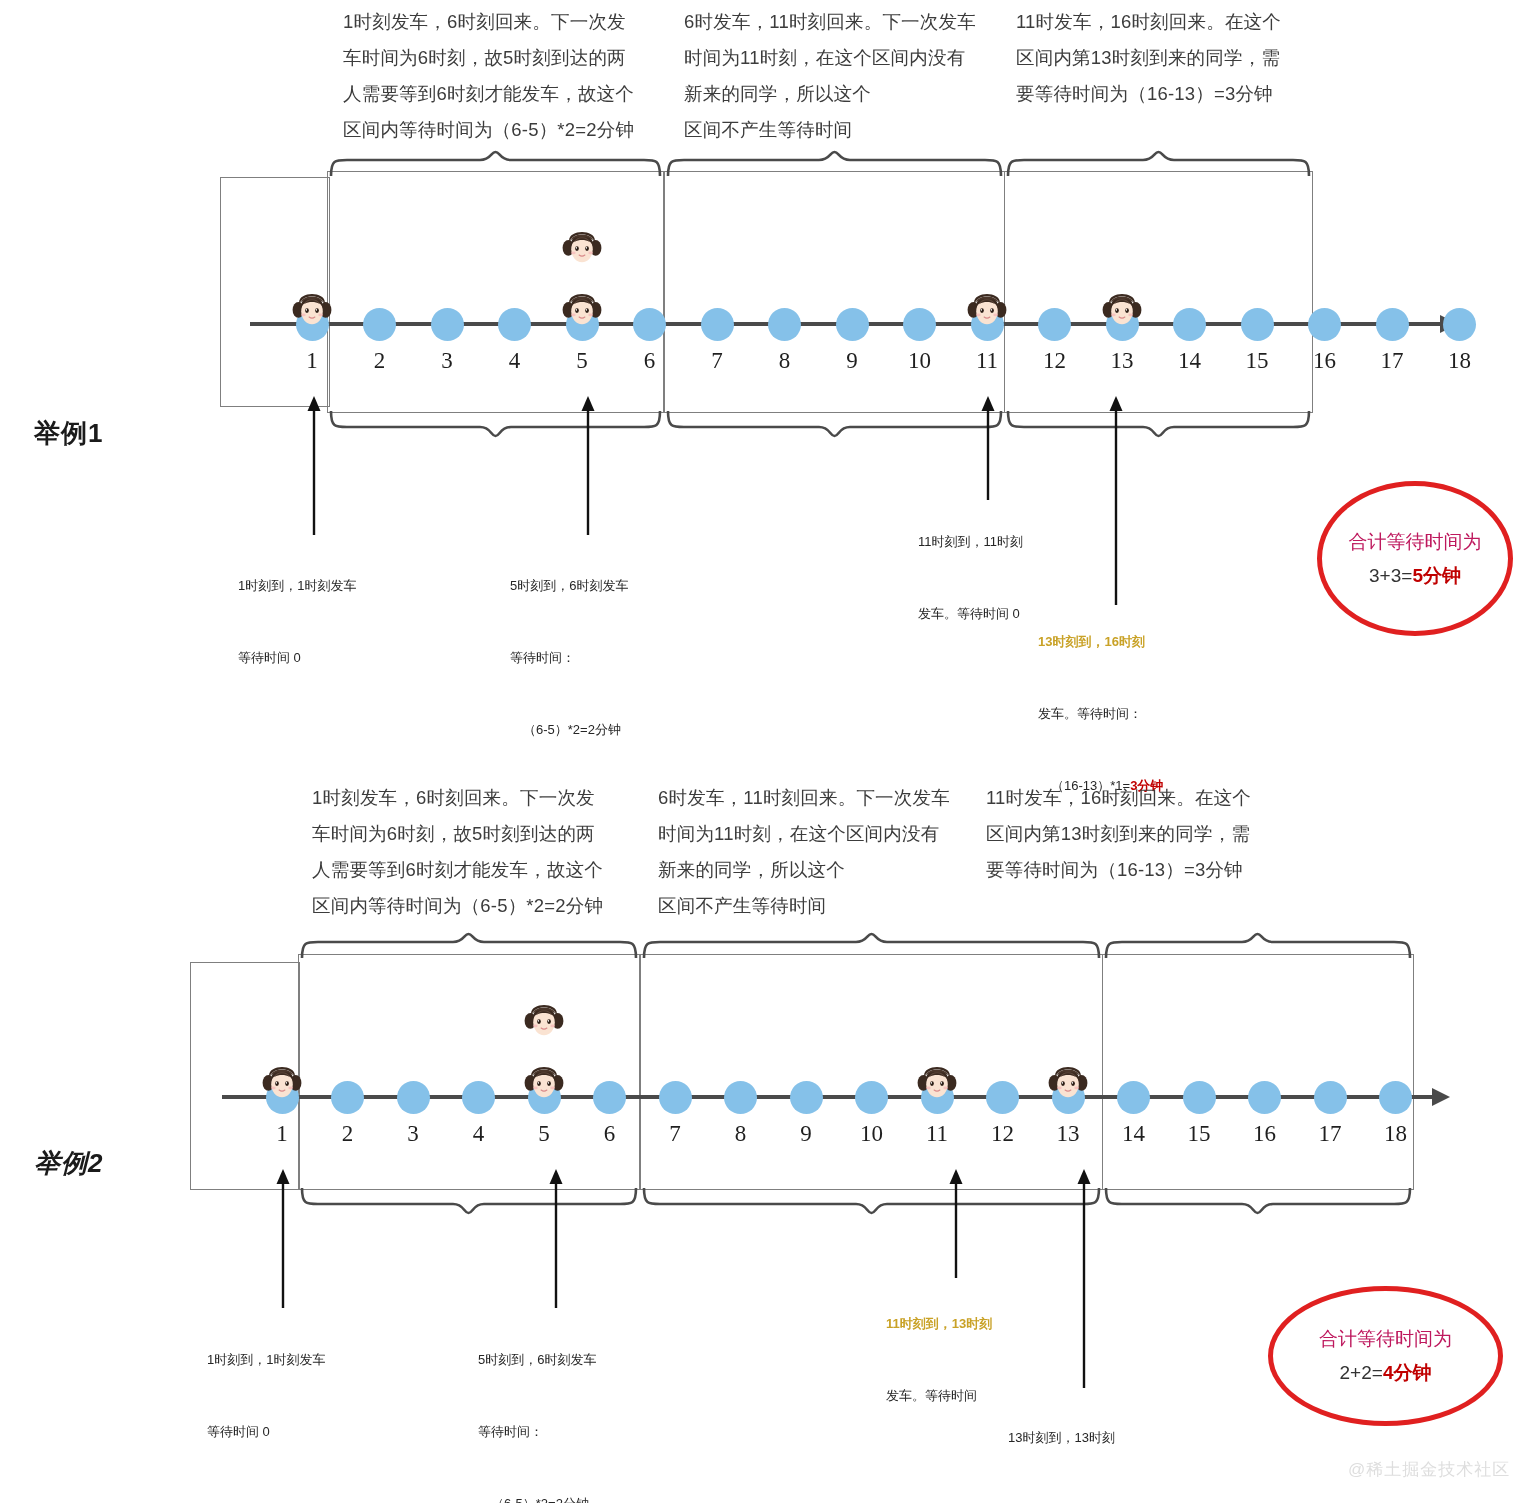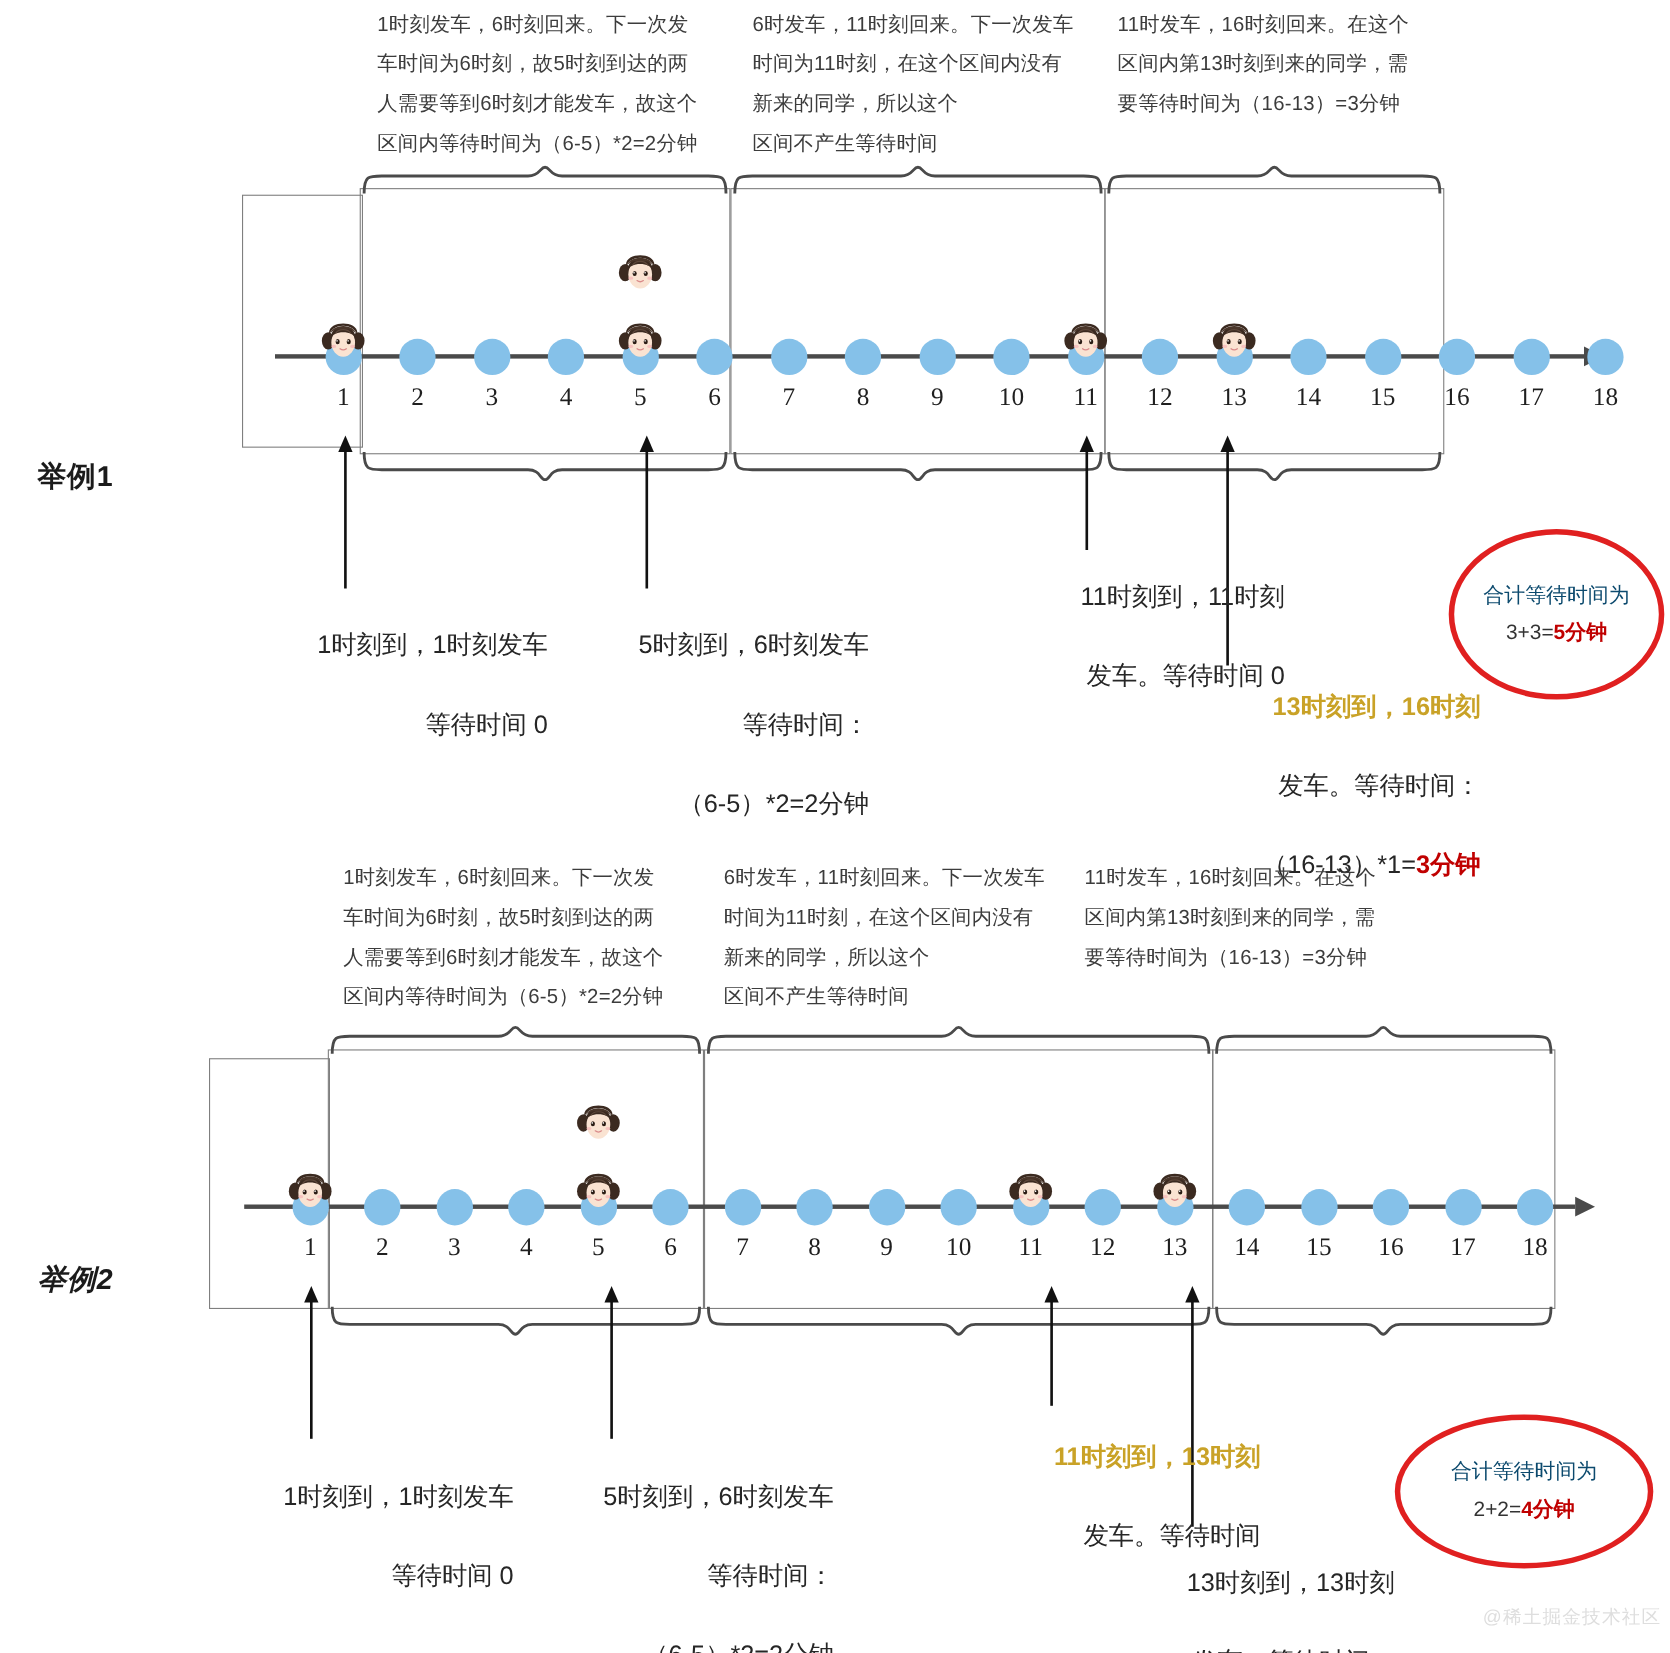--- a/index.html
+++ b/index.html
@@ -80,42 +80,41 @@
   .brace { position: absolute; }
   .brace svg { display: block; }
 
   
   .leader { position: absolute; }
   .leader svg { display: block; overflow: visible; }
 
   
   .callout {
     position: absolute;
-    font-size: 23px;
+    font-size: 13px;
     line-height: 36px;
     color: #262626;
     white-space: pre-line;
-    text-align: right;
   }
   .callout .hl-gold { color: #c9a227; font-weight: bold; }
   .callout .hl-red  { color: #c00000; font-weight: bold; }
   .callout .gold-line { color: #c9a227; font-weight: bold; }
 
   
   .summary {
     position: absolute;
     border: 5px solid #e02020;
     border-radius: 50%;
     display: flex;
     flex-direction: column;
     align-items: center;
     justify-content: center;
   }
   .summary .s-line1 {
-    font-size: 19px; color: #0c4a6e; line-height: 34px;
+    font-size: 19px; color: #be185d; line-height: 34px;
   }
   .summary .s-line2 {
     font-size: 19px; color: #333; line-height: 34px;
   }
   .summary .s-line2 b { color: #c00000; font-weight: bold; }
 
   
   .watermark {
     position: absolute;
     font-size: 17px;
@@ -341,21 +340,21 @@
 </div>
 <div class="callout" style="left:510px; top:532px; width:280px;">
   <div>5时刻到，6时刻发车</div>
   <div>等待时间：</div>
   <div>　（6-5）*2=2分钟</div>
 </div>
 <div class="callout" style="left:918px; top:488px; width:250px;">
   <div>11时刻到，11时刻</div>
   <div>发车。等待时间 0</div>
 </div>
-<div class="callout" style="left:1038px; top:588px; width:280px;margin-left:28px;">
+<div class="callout" style="left:1038px; top:588px; width:280px;">
   <div class="gold-line">13时刻到，16时刻</div>
   <div>发车。等待时间：</div>
   <div><span>　（16-13）*1=</span><span class="hl-red">3分钟</span></div>
 </div>
 
 <div class="summary" style="left:1317px; top:481px; width:196px; height:155px;">
   <div class="s-line1">合计等待时间为</div>
   <div class="s-line2">
     <span>3+3=</span><b>5分钟</b>
   </div>

